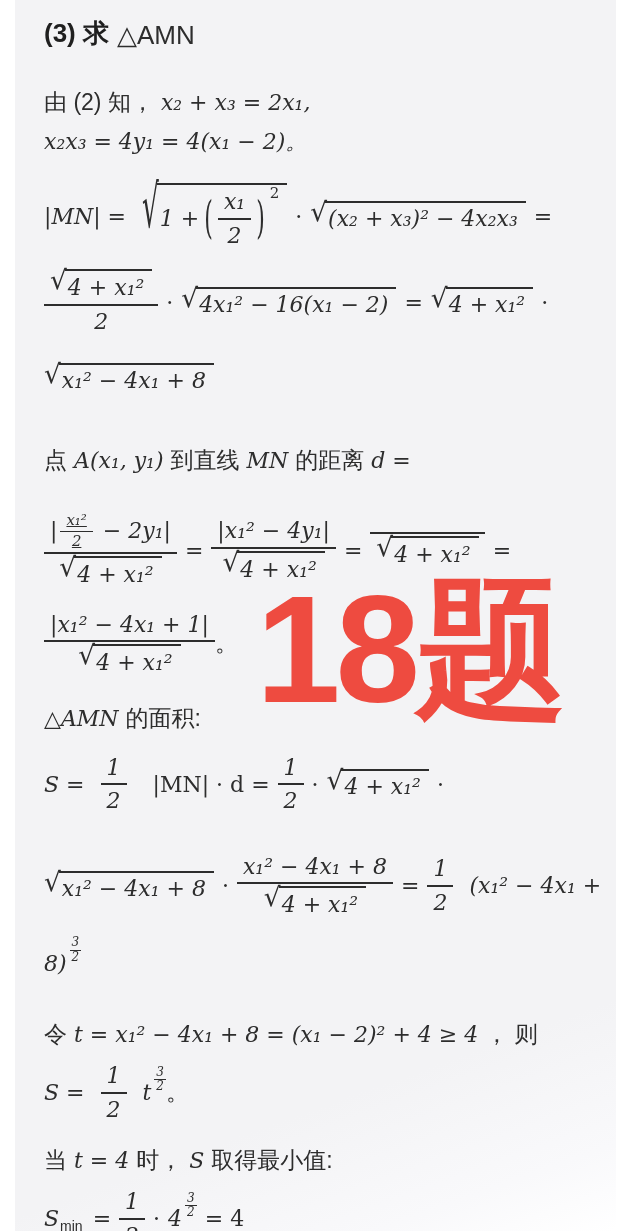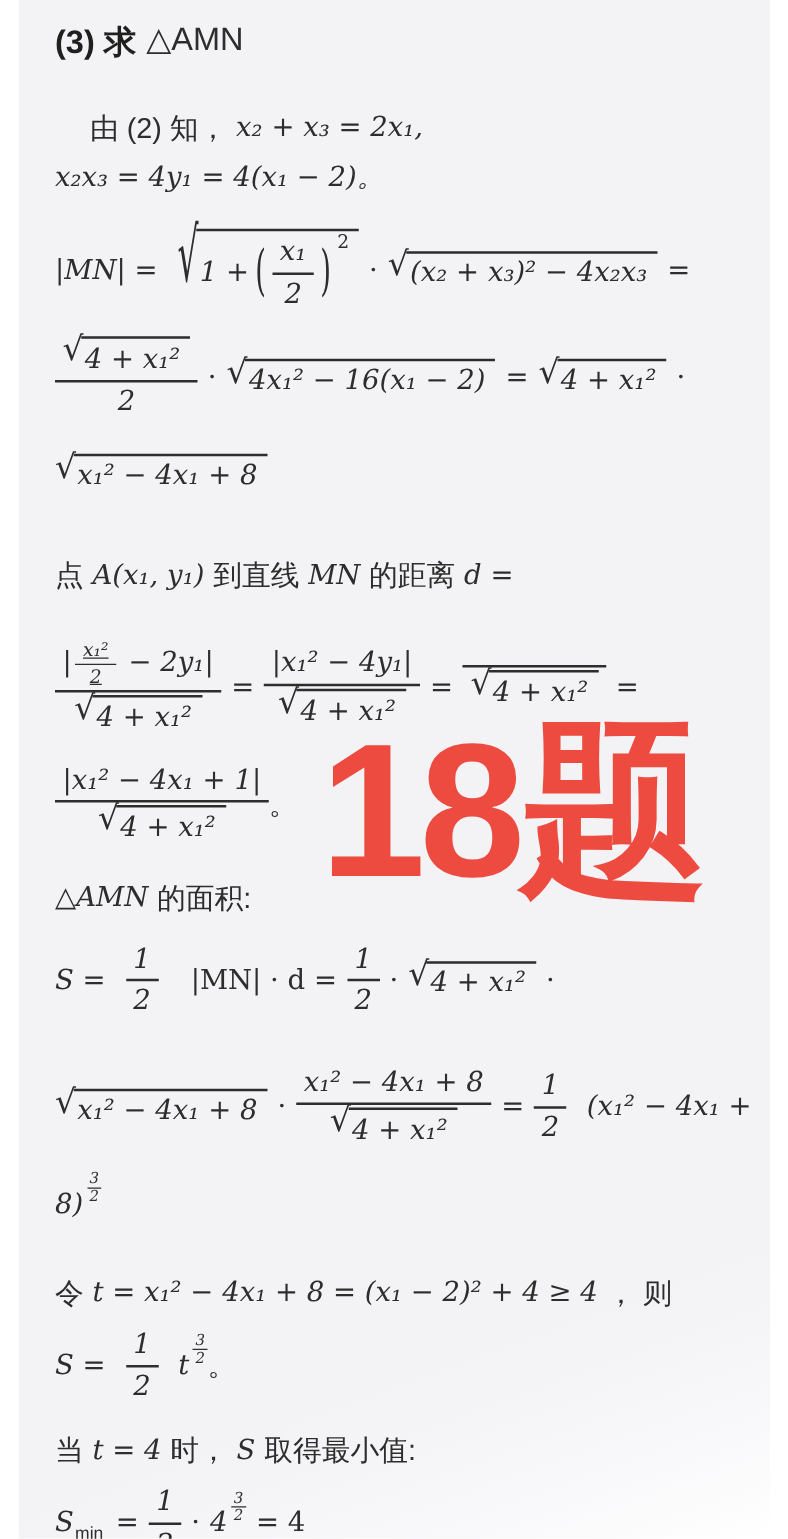--- a/index.html
+++ b/index.html
@@ -18,21 +18,21 @@
     padding:14px 18px 0 44px;
     color:#2d2d2d;
   }
   .mline, .tline {
     display:flex; align-items:center; white-space:pre;
     font-family:"DejaVu Serif", serif; font-style:italic; font-size:22px;
     color:#2d2d2d;
   }
   .tline { gap:7px; }
   .cn { font-family:"Liberation Sans","DejaVu Sans",sans-serif; font-style:normal; font-size:23px; }
-  .heading { display:flex; align-items:flex-start; gap:8px; }
+  .heading { display:flex; align-items:flex-end; gap:8px; }
   .heading .cn { font-weight:700; font-size:26px; color:#1f1f1f; }
   .heading .m { font-size:26px; }
   .g { margin:0 8px; font-style:normal; }
   
   .fr { display:inline-flex; flex-direction:column; line-height:1.25; }
   .fr > .nu { display:inline-flex; align-items:center; justify-content:center; padding:0 6px 2px; gap:3px; }
   .fr > .de { display:inline-flex; align-items:center; justify-content:center; border-top:2px solid #2d2d2d; padding:2px 6px 0; }
   .sfr { font-size:0.68em; line-height:1.15;text-decoration:underline; }
   .sfr > .de { border-top-width:1.5px; padding:1px 4px 0; }
   
@@ -57,21 +57,21 @@
 
 <div class="paper"></div>
 
 <div class="doc">
 
   <div class="heading" style="margin-top:2px;">
     <span class="cn">(3) 求</span>
     <span class="m">△AMN</span>
   </div>
 
-  <div class="tline" style="margin-top:36px;margin-left:28px;">
+  <div class="tline" style="margin-top:36px;">
     <span class="cn">由 (2) 知，</span>
     <span class="m">x₂ + x₃ = 2x₁,</span>
   </div>
   <div class="mline" style="margin-top:9px;">
     <span class="m">x₂x₃ = 4y₁ = 4(x₁ − 2)。</span>
   </div>
 
   <div class="mline" style="margin-top:26px;">
     <span class="m">|MN| =</span>
     <span class="g"></span>

